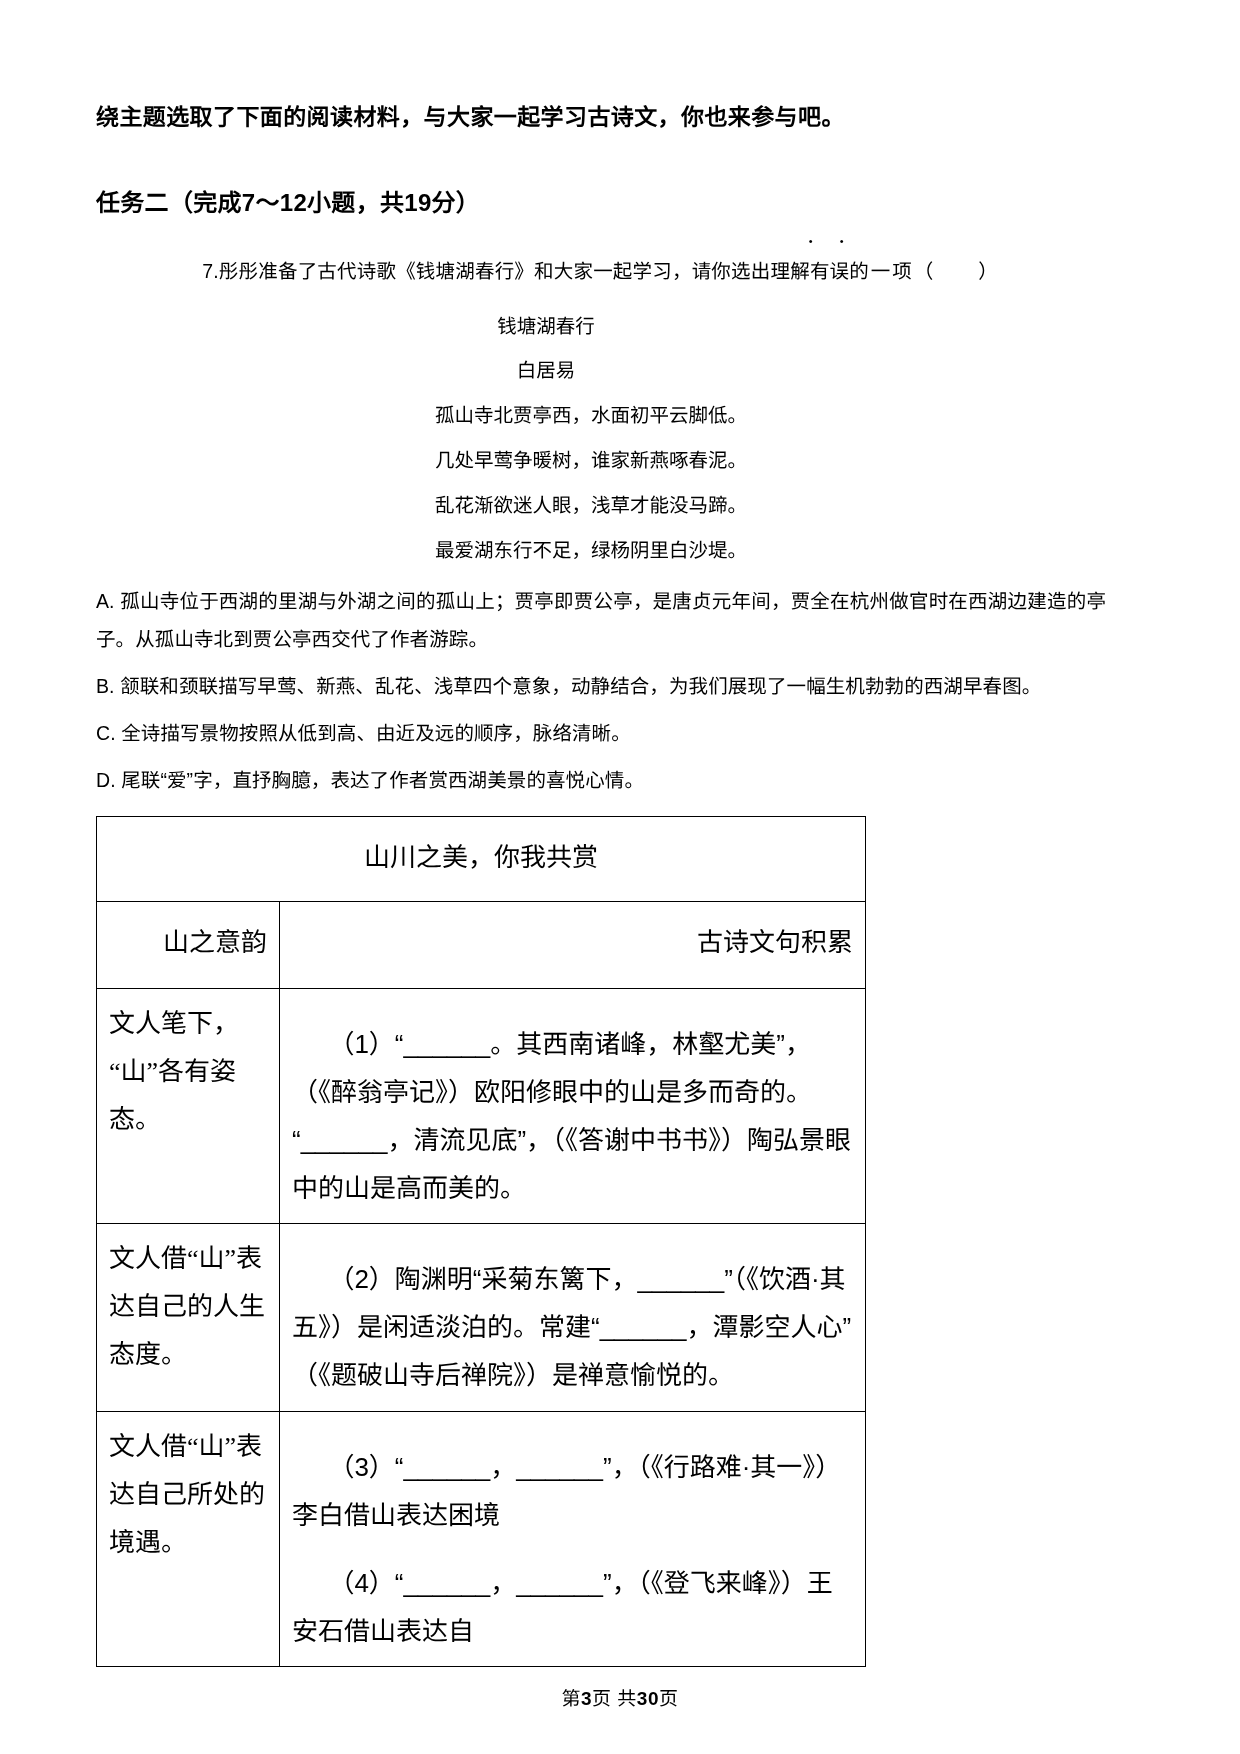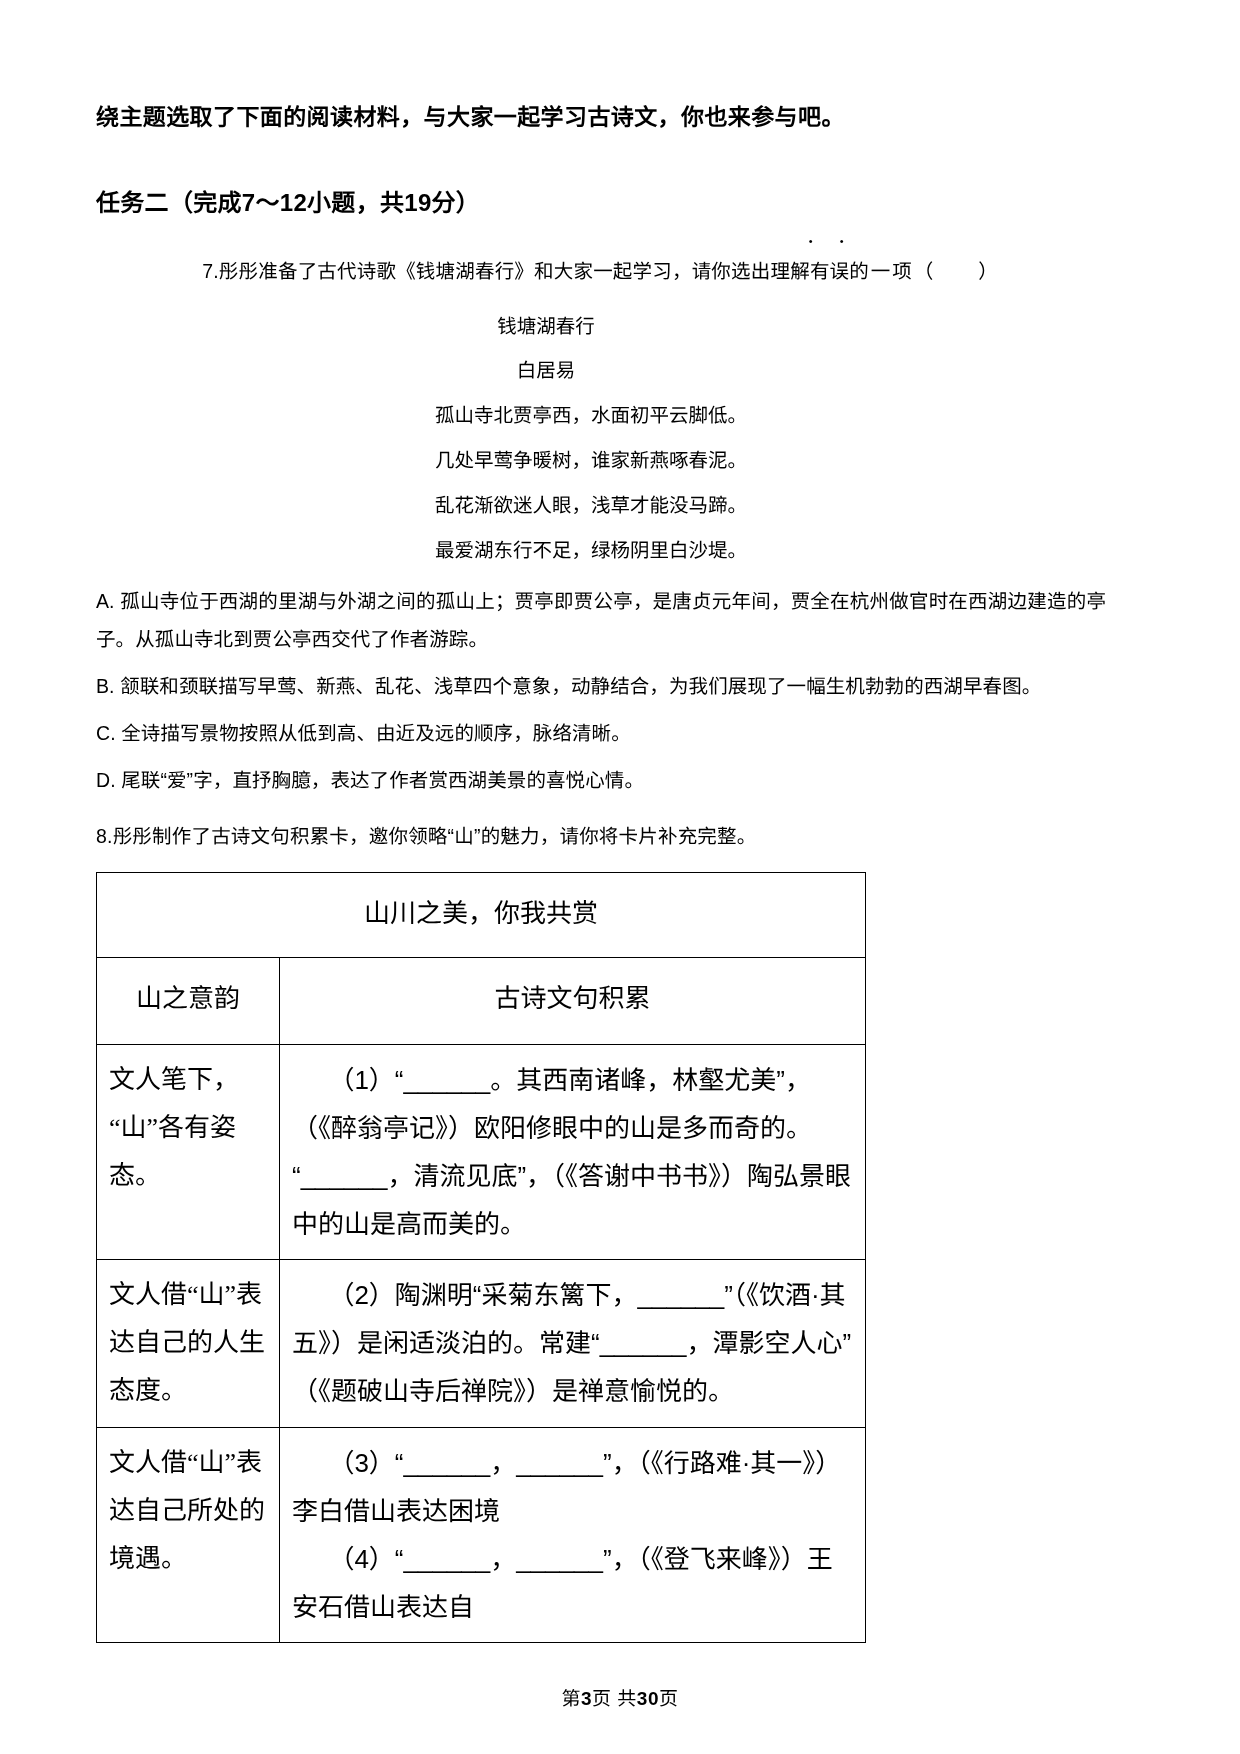--- a/index.html
+++ b/index.html
@@ -129,36 +129,37 @@
     font-size: 26px;
     line-height: 1.85;
     padding: 11px 12px;
     vertical-align: top;
   }
   .card-title-cell {
     text-align: center;
     padding: 16px 12px 20px !important;
   }
   .col-head {
-    text-align: center;
+    text-align: right;
     padding: 16px 12px 22px !important;
     margin-left: 24px;
   }
   .col-left {
     width: 183px;
   }
   .cell-left {
     text-align: left;
     font-family: Liberation Serif, serif;
   }
   .cell-right p {
     margin: 0;
   }
   .cell-right p.indent {
     text-indent: 1.4em;
+    margin-top: 20px;
   }
 
   
   .footer {
     position: absolute;
     left: 0;
     right: 0;
     bottom: 44px;
     text-align: center;
     font-size: 19px;
@@ -189,21 +190,20 @@
       <p class="poem-line">几处早莺争暖树，谁家新燕啄春泥。</p>
       <p class="poem-line">乱花渐欲迷人眼，浅草才能没马蹄。</p>
       <p class="poem-line">最爱湖东行不足，绿杨阴里白沙堤。</p>
     </div>
 
     <p class="option">A. 孤山寺位于西湖的里湖与外湖之间的孤山上；贾亭即贾公亭，是唐贞元年间，贾全在杭州做官时在西湖边建造的亭子。从孤山寺北到贾公亭西交代了作者游踪。</p>
     <p class="option">B. 颔联和颈联描写早莺、新燕、乱花、浅草四个意象，动静结合，为我们展现了一幅生机勃勃的西湖早春图。</p>
     <p class="option">C. 全诗描写景物按照从低到高、由近及远的顺序，脉络清晰。</p>
     <p class="option">D. 尾联“爱”字，直抒胸臆，表达了作者赏西湖美景的喜悦心情。</p>
 
-    <p class="q-line q8">8.彤彤制作了古诗文句积累卡，邀你领略“山”的魅力，请你将卡片补充完整。</p>
 
     <table class="card-table">
       <colgroup>
         <col class="col-left">
         <col>
       </colgroup>
       <tbody>
         <tr>
           <td class="card-title-cell" colspan="2">山川之美，你我共赏</td>
         </tr>

